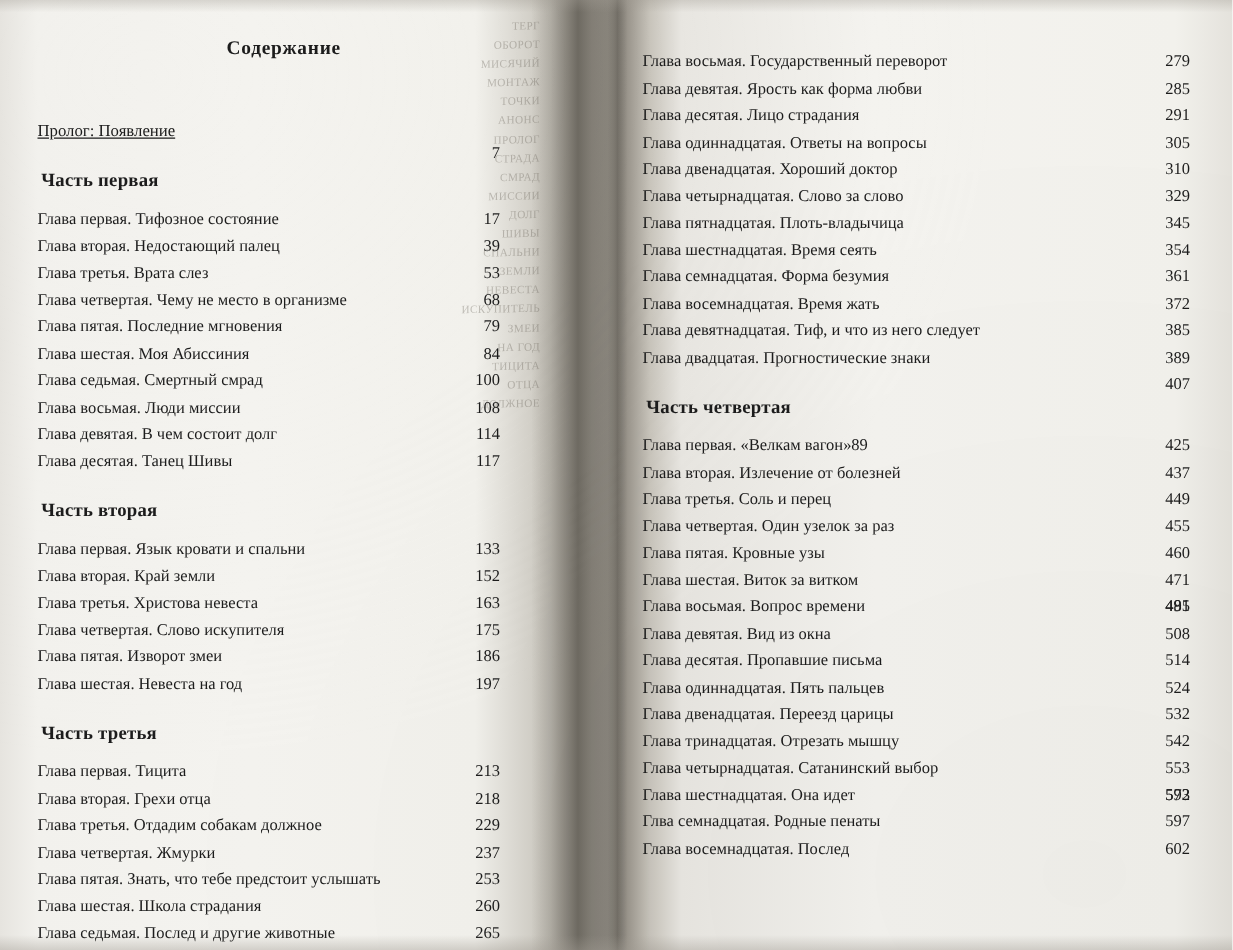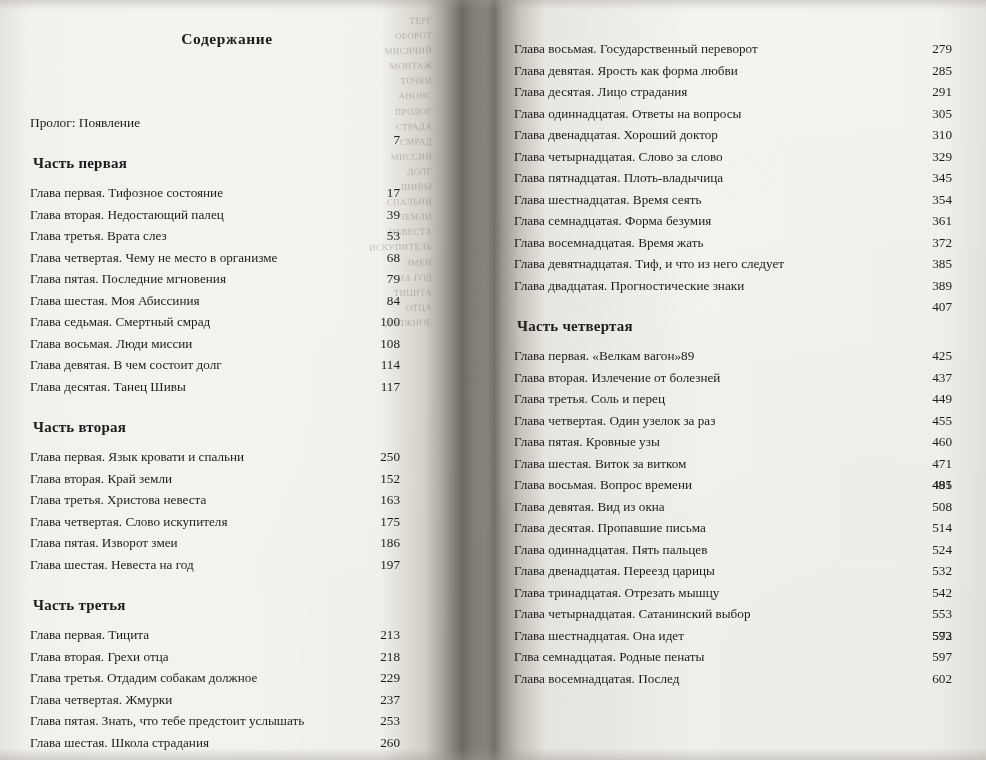--- a/index.html
+++ b/index.html
@@ -111,22 +111,23 @@
   }
   .entry .p {
     position: absolute;
     right: 0;
     top: 0;
     font-size: 13.2px;
   }
   .prolog {
     font-size: 13.4px;
     line-height: 21px;
-    margin-top: 64px;
+    margin-top: 46px;
     position: relative;
+    text-decoration: underline;
   }
   .prolog .p {
     position: absolute;
     right: 0;
     top: 17px;
     font-size: 13.2px;
   }
   .left-col { position: relative; }
   .right-col { position: relative; }
   
@@ -174,21 +175,21 @@
         <div class="entry"><span class="t">Глава пятая. Последние мгновения</span><span class="p">79</span></div>
         <div class="entry"><span class="t">Глава шестая. Моя Абиссиния</span><span class="p">84</span></div>
         <div class="entry"><span class="t">Глава седьмая. Смертный смрад</span><span class="p">100</span></div>
         <div class="entry"><span class="t">Глава восьмая. Люди миссии</span><span class="p">108</span></div>
         <div class="entry"><span class="t">Глава девятая. В чем состоит долг</span><span class="p">114</span></div>
         <div class="entry"><span class="t">Глава десятая. Танец Шивы</span><span class="p">117</span></div>
       </div>
 
       <div class="part-heading">Часть вторая</div>
       <div class="left-col">
-        <div class="entry"><span class="t">Глава первая. Язык кровати и спальни</span><span class="p">250</span></div>
+        <div class="entry"><span class="t">Глава первая. Язык кровати и спальни</span><span class="p">133</span></div>
         <div class="entry"><span class="t">Глава вторая. Край земли</span><span class="p">152</span></div>
         <div class="entry"><span class="t">Глава третья. Христова невеста</span><span class="p">163</span></div>
         <div class="entry"><span class="t">Глава четвертая. Слово искупителя</span><span class="p">175</span></div>
         <div class="entry"><span class="t">Глава пятая. Изворот змеи</span><span class="p">186</span></div>
         <div class="entry"><span class="t">Глава шестая. Невеста на год</span><span class="p">197</span></div>
       </div>
 
       <div class="part-heading">Часть третья</div>
       <div class="left-col">
         <div class="entry"><span class="t">Глава первая. Тицита</span><span class="p">213</span></div>

